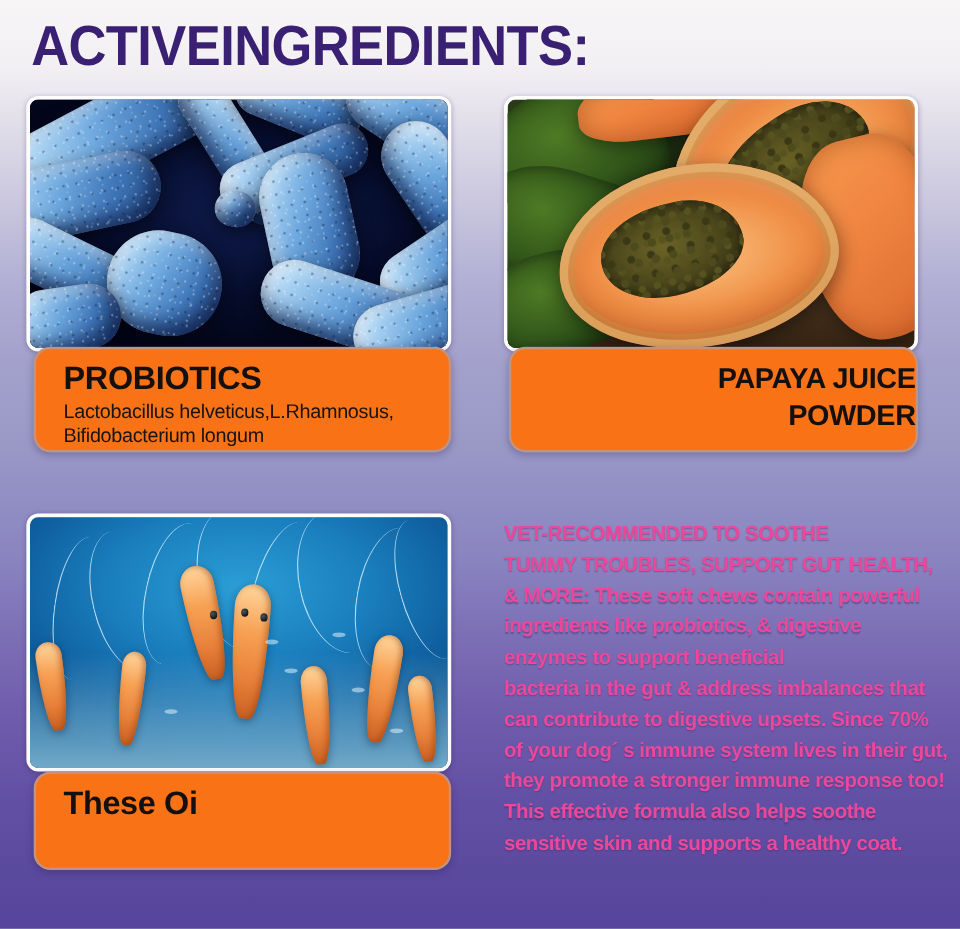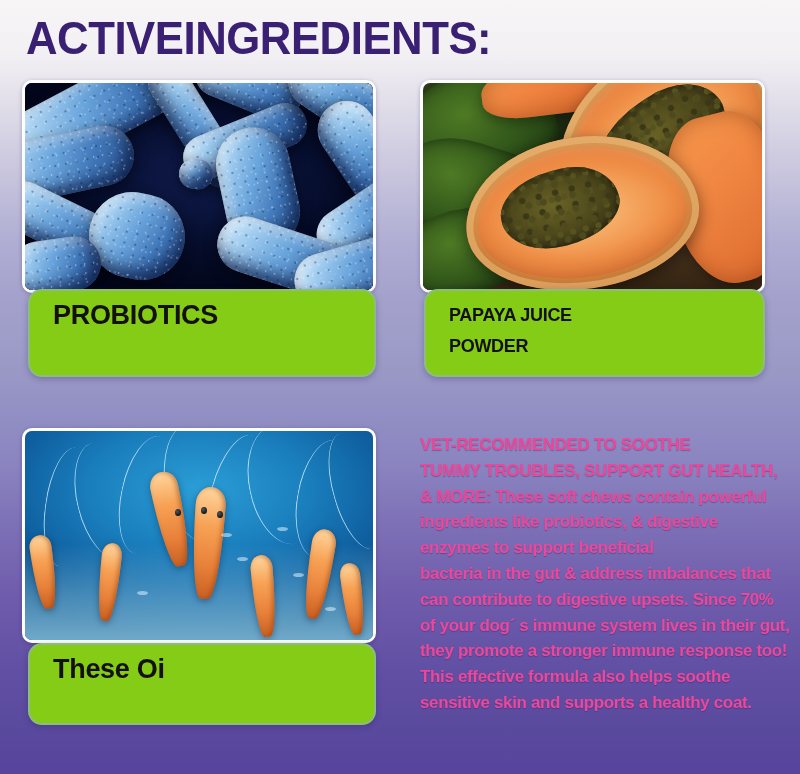--- a/index.html
+++ b/index.html
@@ -169,38 +169,38 @@
     background: radial-gradient(circle at 35% 35%, #4a5660 0%, #10171d 70%);
   }
   .minnow {
     position:absolute; width:11px; height:4px; border-radius:50%;
     background: rgba(220,240,250,.55);
   }
 
   
   .label-card {
     position: absolute;
-    background: #84cc16;
+    background: #f97316;
     border-radius: 14px;
     border: 2px solid rgba(150,175,215,.55);
     box-shadow: 0 2px 6px rgba(45,25,90,.30);
     padding: 9px 0 8px 23px;
   }
   #label-probiotics { left: 28px;  top: 289px; width: 348px; height: 88px; }
   #label-papaya     { left: 424px; top: 289px; width: 341px; height: 88px; }
   #label-krill      { left: 28px;  top: 643px; width: 348px; height: 82px; }
 
   .label-title {
     color: #141010;
     font-weight: bold;
     letter-spacing: -0.3px;
     white-space: pre-line;
   }
   #label-probiotics .label-title { font-size: 27px; line-height: 31px; }
-  #label-papaya     .label-title { font-size: 18px; line-height: 31px; }
+  #label-papaya     .label-title { font-size: 24px; line-height: 31px; text-align: right; }
   #label-krill      .label-title { font-size: 27px; line-height: 31px; }
 
   .label-sub {
     color: #171311;
     font-size: 16.5px;
     line-height: 20px;
     font-weight: 500;
     letter-spacing: -0.25px;
     white-space: pre-line;
     margin-top: 2px;
@@ -297,20 +297,22 @@
     <div class="minnow" style="left:212px; top:126px;"></div>
     <div class="minnow" style="left:252px; top:96px;"></div>
     <div class="minnow" style="left:268px; top:142px;"></div>
     <div class="minnow" style="left:112px; top:160px;"></div>
     <div class="minnow" style="left:300px; top:176px;"></div>
   </div>
 </div>
 
 <div class="label-card" id="label-probiotics">
   <div class="label-title">PROBIOTICS</div>
+  <div class="label-sub">Lactobacillus helveticus,L.Rhamnosus,
+Bifidobacterium longum</div>
 </div>
 
 <div class="label-card" id="label-papaya">
   <div class="label-title">PAPAYA JUICE
 POWDER</div>
   <div class="label-sub"></div>
 </div>
 
 <div class="label-card" id="label-krill">
   <div class="label-title">These Oi</div>

